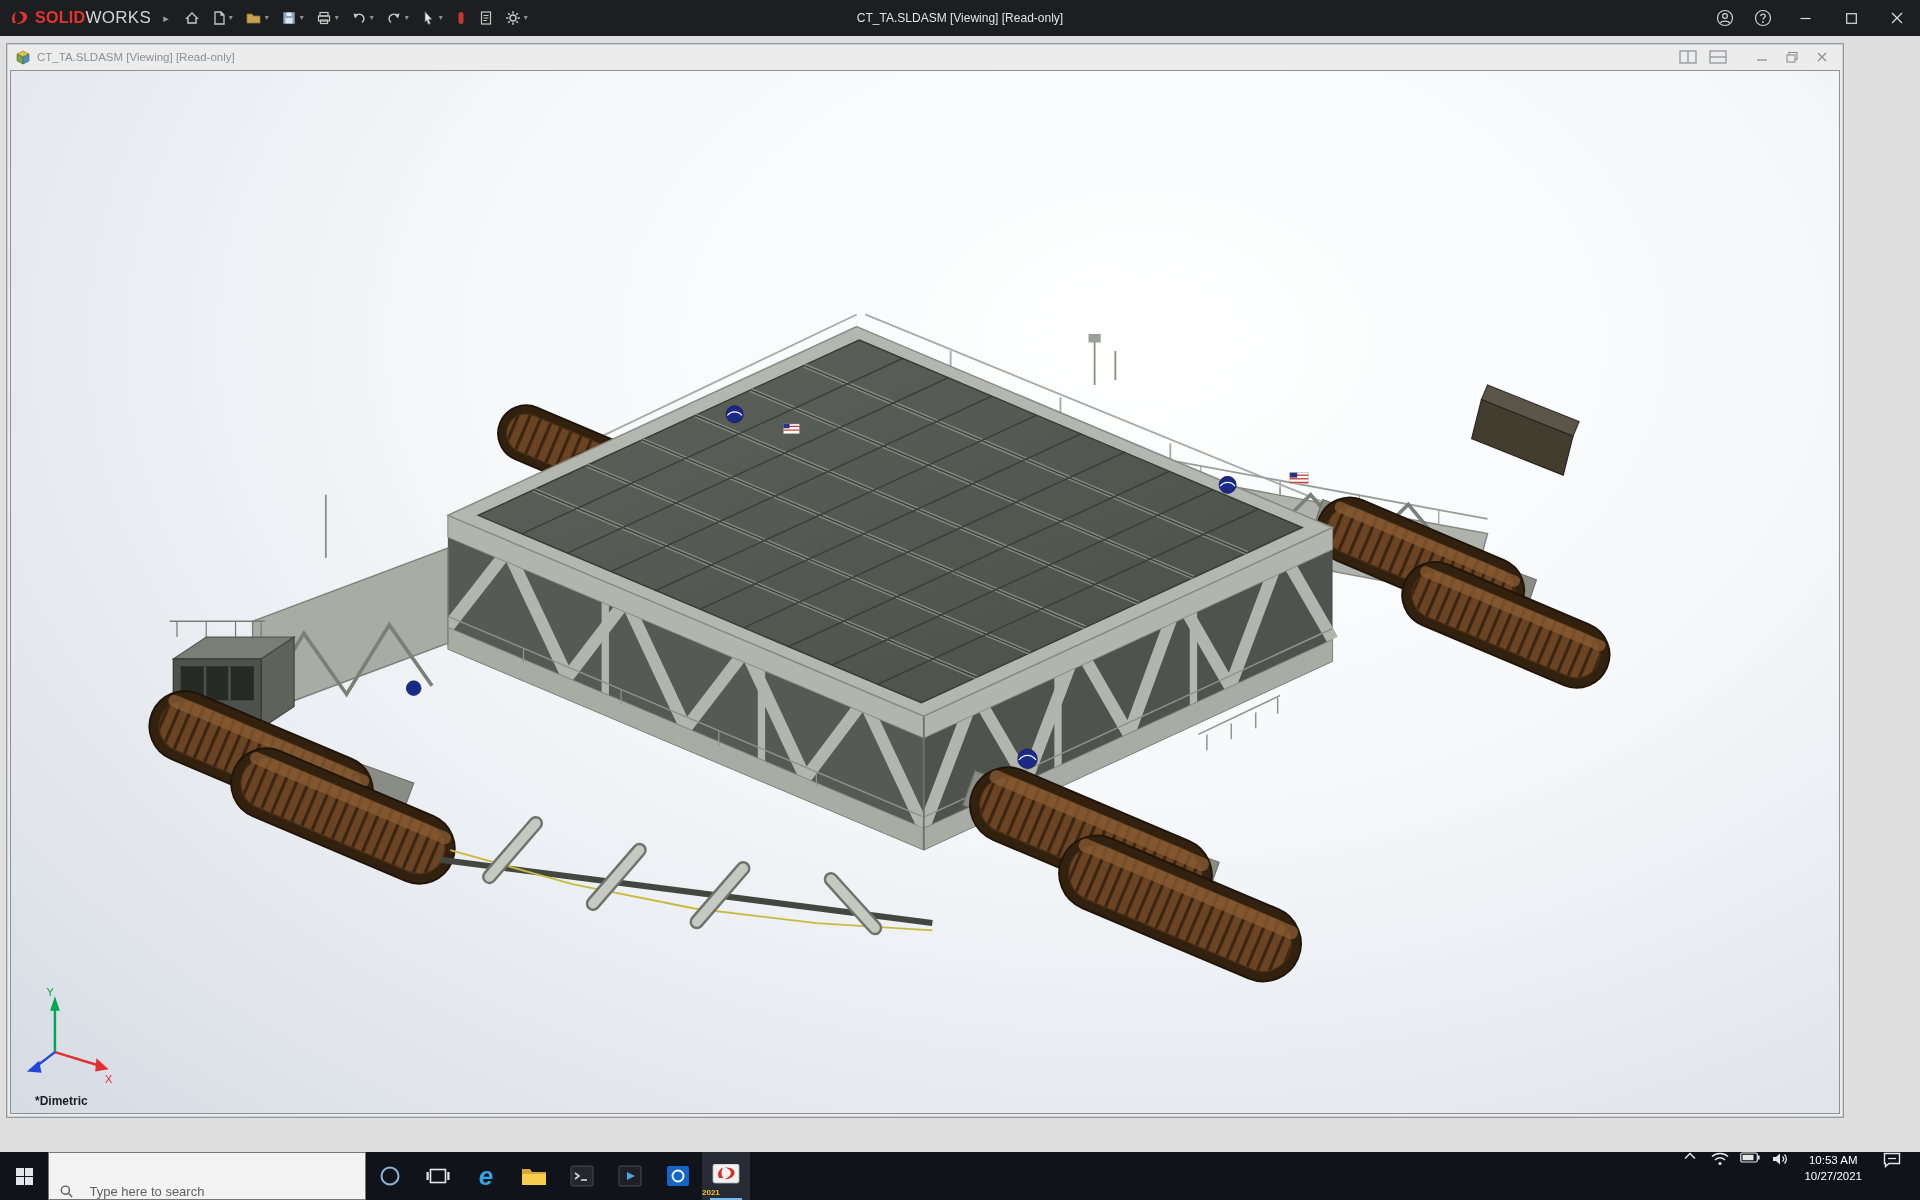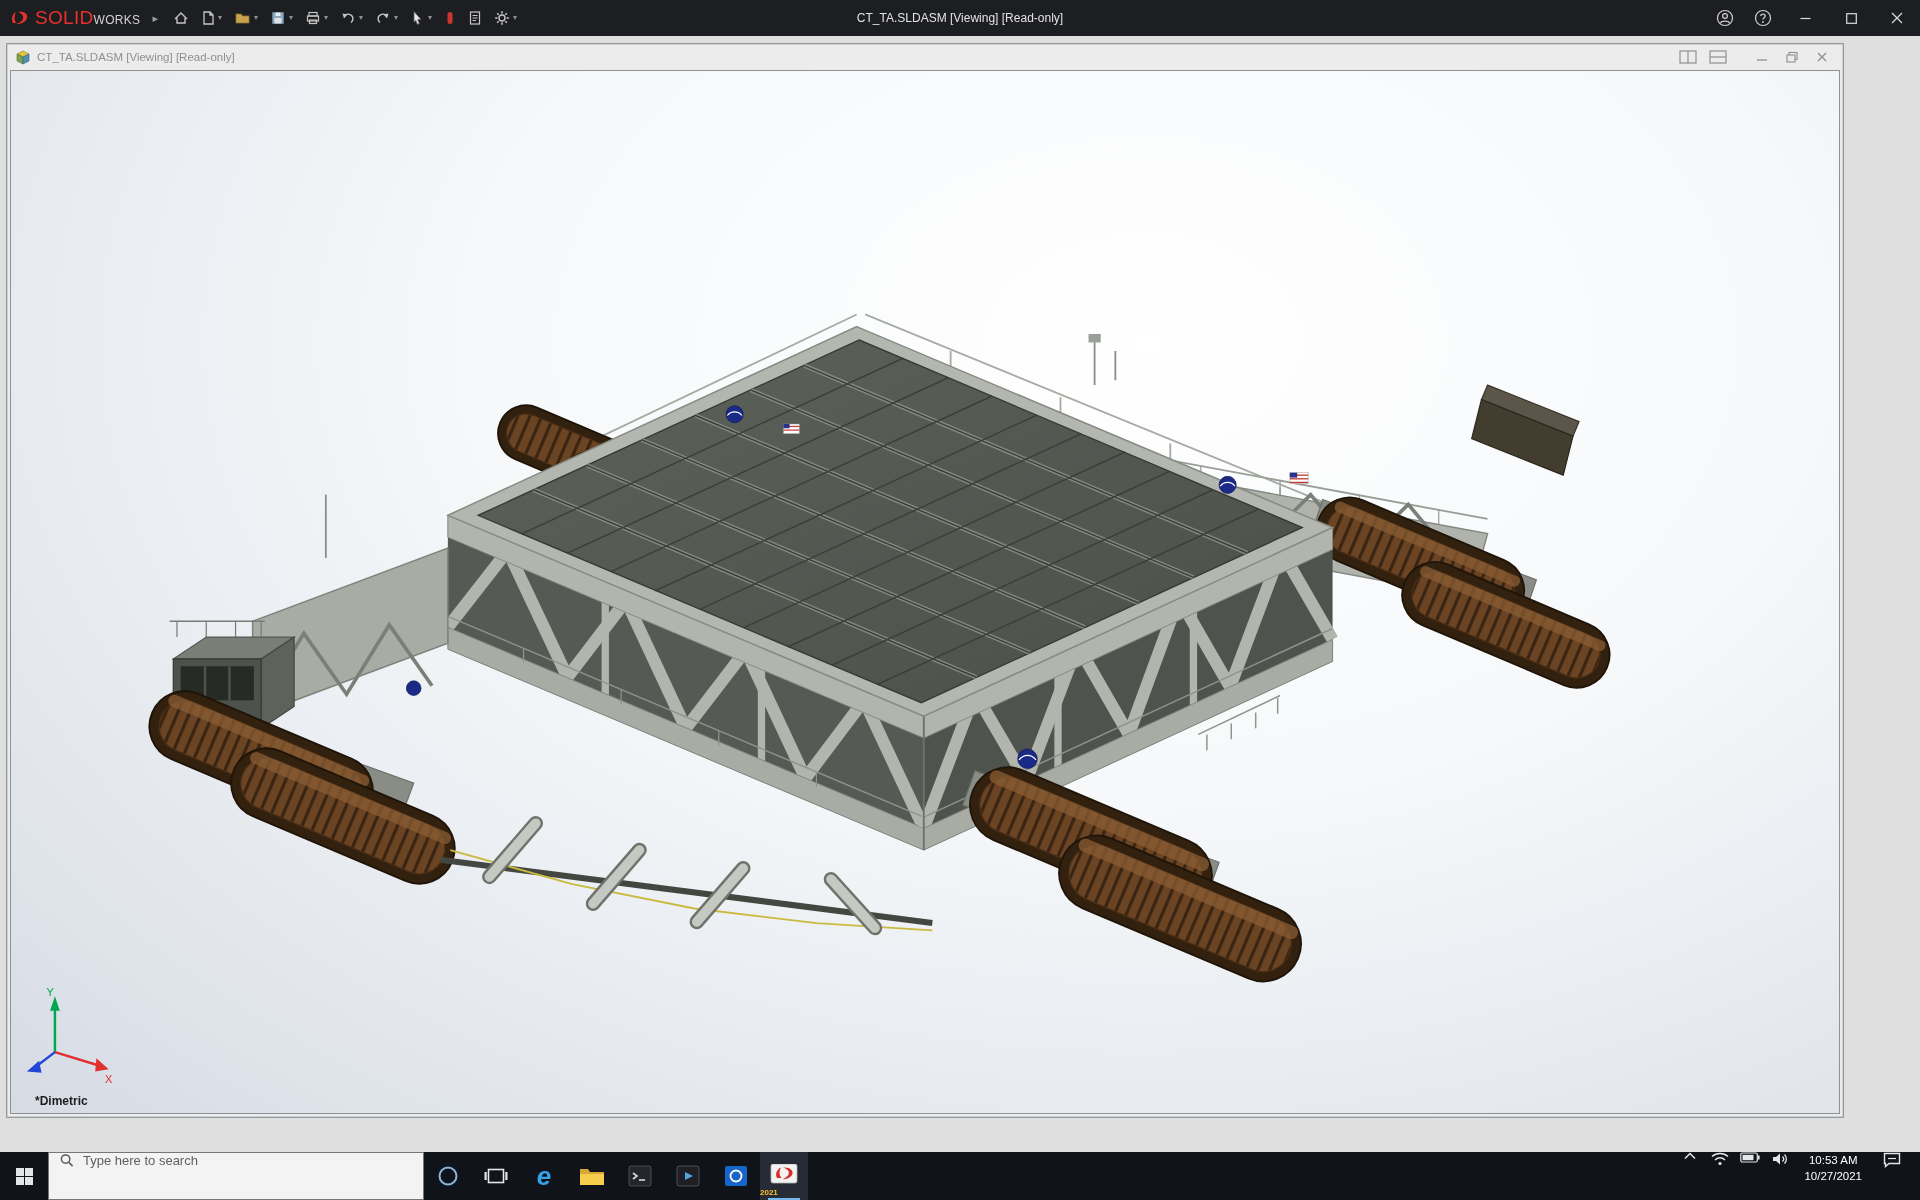--- a/index.html
+++ b/index.html
@@ -2,22 +2,22 @@
 <html><head>
 <meta charset="utf-8">
 <style>
   *{margin:0;padding:0;box-sizing:border-box}
   html,body{width:1920px;height:1200px;overflow:hidden;font-family:"Liberation Sans",sans-serif;background:#dfdfdf}
   #app{position:relative;width:1920px;height:1200px;display:flex;flex-direction:column}
 
   
   #titlebar{height:36px;background:#1d1e21;display:flex;align-items:center;padding:0 0 0 10px;gap:2px;position:relative;flex:0 0 auto}
   .brand{display:flex;align-items:center;gap:5px;margin-right:8px}
-  .brand-solid{color:#e8322c;font-weight:normal;font-size:19px;letter-spacing:.3px}
-  .brand-works{color:#d3d3d3;font-size:12px;letter-spacing:.3px}
+  .brand-solid{color:#e8322c;font-weight:bold;font-size:16px;letter-spacing:.3px}
+  .brand-works{color:#d3d3d3;font-size:17px;letter-spacing:.3px}
   .expand-glyph{color:#9f9f9f;font-size:11px;margin:0 8px 0 2px}
   .tool-btn{display:flex;align-items:center;gap:3px;padding:4px 5px;border-radius:2px;cursor:default}
   .caret{color:#8f8f8f;font-size:8px;line-height:1}
   #title-center{position:absolute;left:50%;transform:translateX(-50%);font-size:12px;color:#e2e2e2;white-space:nowrap}
   #title-right{margin-left:auto;display:flex;align-items:stretch;height:36px}
   .tr-icon{width:38px;display:flex;align-items:center;justify-content:center}
   .win-btn{width:46px;display:flex;align-items:center;justify-content:center}
 
   
   #workspace{flex:1;position:relative;background:#dfdfdf}
@@ -28,21 +28,21 @@
   .doc-ctl{width:26px;height:18px;display:flex;align-items:center;justify-content:center;border-radius:2px}
   .doc-ctl-gap{width:10px}
   #viewport{position:absolute;left:3px;right:3px;top:26px;bottom:3px;border:1px solid #8f9294;overflow:hidden;
     background:radial-gradient(ellipse at 62% 26%, #ffffff 0%, #f6f8fa 42%, #e2e6ec 80%, #d6dbe4 100%)}
   #scene{position:absolute;inset:0;width:100%;height:100%}
   #view-label{position:absolute;left:24px;bottom:5px;font-size:12px;font-weight:bold;color:#1d1d1d}
 
   
   #taskbar{height:48px;background:#10131a;display:flex;align-items:stretch;flex:0 0 auto}
   .tb-btn{width:48px;display:flex;align-items:center;justify-content:center;position:relative}
-  #search-box{width:376px;background:#f3f3f3;border:1px solid #767676;display:flex;align-items:flex-start;gap:9px;padding:0 11px}
+  #search-box{width:318px;background:#f3f3f3;border:1px solid #767676;display:flex;align-items:flex-end;gap:16px;padding:0 11px}
   #search-box input{border:none;outline:none;background:transparent;font-size:13px;color:#444;width:100%;font-family:"Liberation Sans",sans-serif}
   #search-box input::placeholder{color:#5f5f5f;opacity:1}
   .app-tile{width:48px;display:flex;align-items:center;justify-content:center;position:relative}
   .app-tile.active{background:#272b35}
   .app-tile.active::after{content:"";position:absolute;left:8px;right:8px;bottom:0;height:2px;background:#76b9ed}
   .sw-badge{position:absolute;bottom:3px;left:0;right:0;font-size:8px;font-weight:bold;color:#f4c12e;line-height:1}
   #tray{margin-left:auto;display:flex;align-items:flex-start}
   .tray-icon{width:30px;display:flex;align-items:center;justify-content:center}
   #clock{display:flex;flex-direction:column;justify-content:center;text-align:center;font-size:11.5px;color:#fff;line-height:1.4;padding:0 9px}
   #action-center{width:42px;display:flex;align-items:center;justify-content:center}

